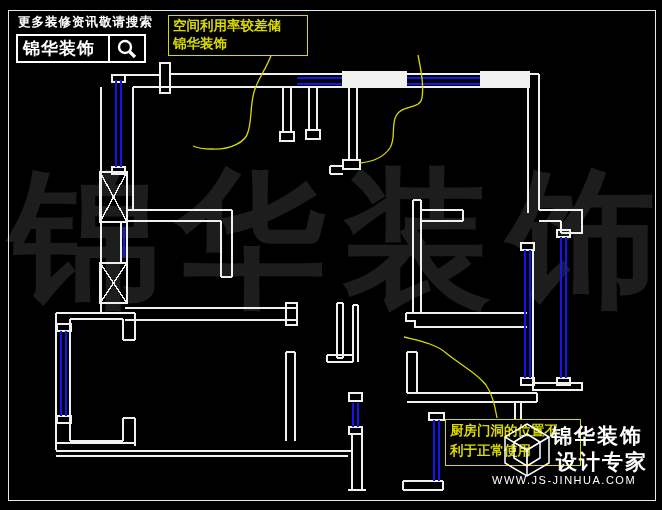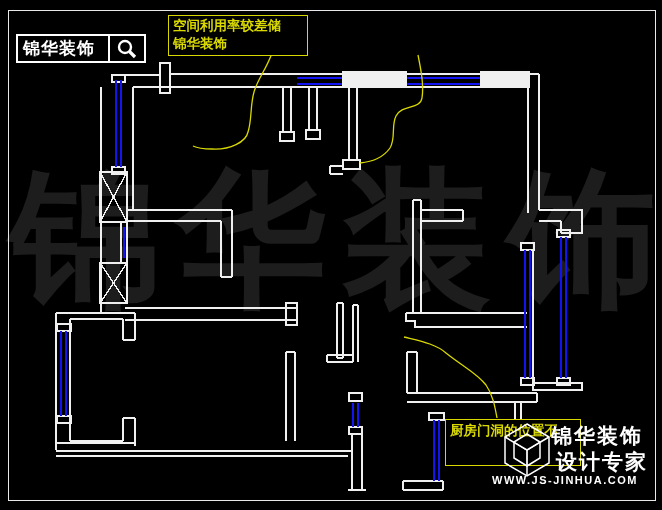--- a/index.html
+++ b/index.html
@@ -32,21 +32,21 @@
   .anno2{left:355px;top:17px;width:124px;height:37px;}
   .anno3{left:445px;top:419px;width:126px;height:43px;line-height:20px;}
   
   .cubewrap{position:absolute;left:500px;top:418px;width:52px;height:64px;z-index:5;}
   .flogo1{position:absolute;left:551px;top:422px;z-index:5;color:#fff;font-weight:bold;
           font-size:21px;letter-spacing:2px;white-space:nowrap;
           font-family:"DejaVu Serif","Liberation Serif",serif;}
   .flogo2{position:absolute;left:556px;top:448px;z-index:5;color:#fff;font-weight:bold;
           font-size:21px;letter-spacing:2px;white-space:nowrap;
           font-family:"DejaVu Serif","Liberation Serif",serif;}
-  .furl{position:absolute;left:492px;top:474px;z-index:5;color:#fff;font-weight:bold;
+  .furl{position:absolute;left:492px;top:474px;z-index:5;color:#fff;font-weight:normal;
         font-size:11px;letter-spacing:1.5px;white-space:nowrap;}
 </style>
 </head>
 <body>
 
 <div id="stage">
 
   <div class="watermark">
     <span>锦</span>
     <span>华</span>
@@ -116,36 +116,38 @@
 
     <g stroke="#d9d900" stroke-width="1.3" fill="none">
       <path d="M272,53 C266,70 258,78 254,92 C250,106 252,120 248,132 C246,142 230,150 212,149 C204,149 197,148 193,146"></path>
       <path d="M418,55 C421,70 424,85 422,98 C420,110 402,104 396,116 C391,126 396,138 390,148 C383,158 370,162 360,163"></path>
       <path d="M404,337 C420,341 436,344 446,353 C462,366 477,373 486,385 C493,395 495,407 497,418"></path>
     </g>
   </svg>
 
   <div class="frame"></div>
 
+  <div class="tagline">更多装修资讯敬请搜索</div>
   <div class="brandbox">
     <span class="bname">锦华装饰</span>
     <span class="sicon">
       <svg width="26" height="24" viewBox="0 0 26 24">
         <circle cx="11" cy="10" r="6" stroke="#fff" stroke-width="2.4" fill="none"></circle>
         <line x1="15.5" y1="14.5" x2="21" y2="20" stroke="#fff" stroke-width="3.2"></line>
       </svg>
     </span>
   </div>
 
   <div class="anno anno1">
     <div>空间利用率较差储</div>
     <div>锦华装饰</div>
   </div>
   <div class="anno anno3">
     <div>厨房门洞的位置不</div>
+    <div>利于正常使用</div>
   </div>
 
   <div class="cubewrap">
     <svg width="52" height="64" viewBox="0 0 52 64">
       <g stroke="#fff" stroke-width="1.5" fill="none">
         <path d="M27,6 L49,19 L49,45 L27,58 L5,45 L5,19 Z"></path>
         <path d="M27,32 L27,58 M27,32 L5,19 M27,32 L49,19"></path>
         <path d="M27,16 L40,24 L40,40 L27,48 L14,40 L14,24 Z"></path>
         <path d="M27,48 L27,32.5 M14,24 L27,32.5 M40,24 L27,32.5" stroke-width="1"></path>
       </g>

